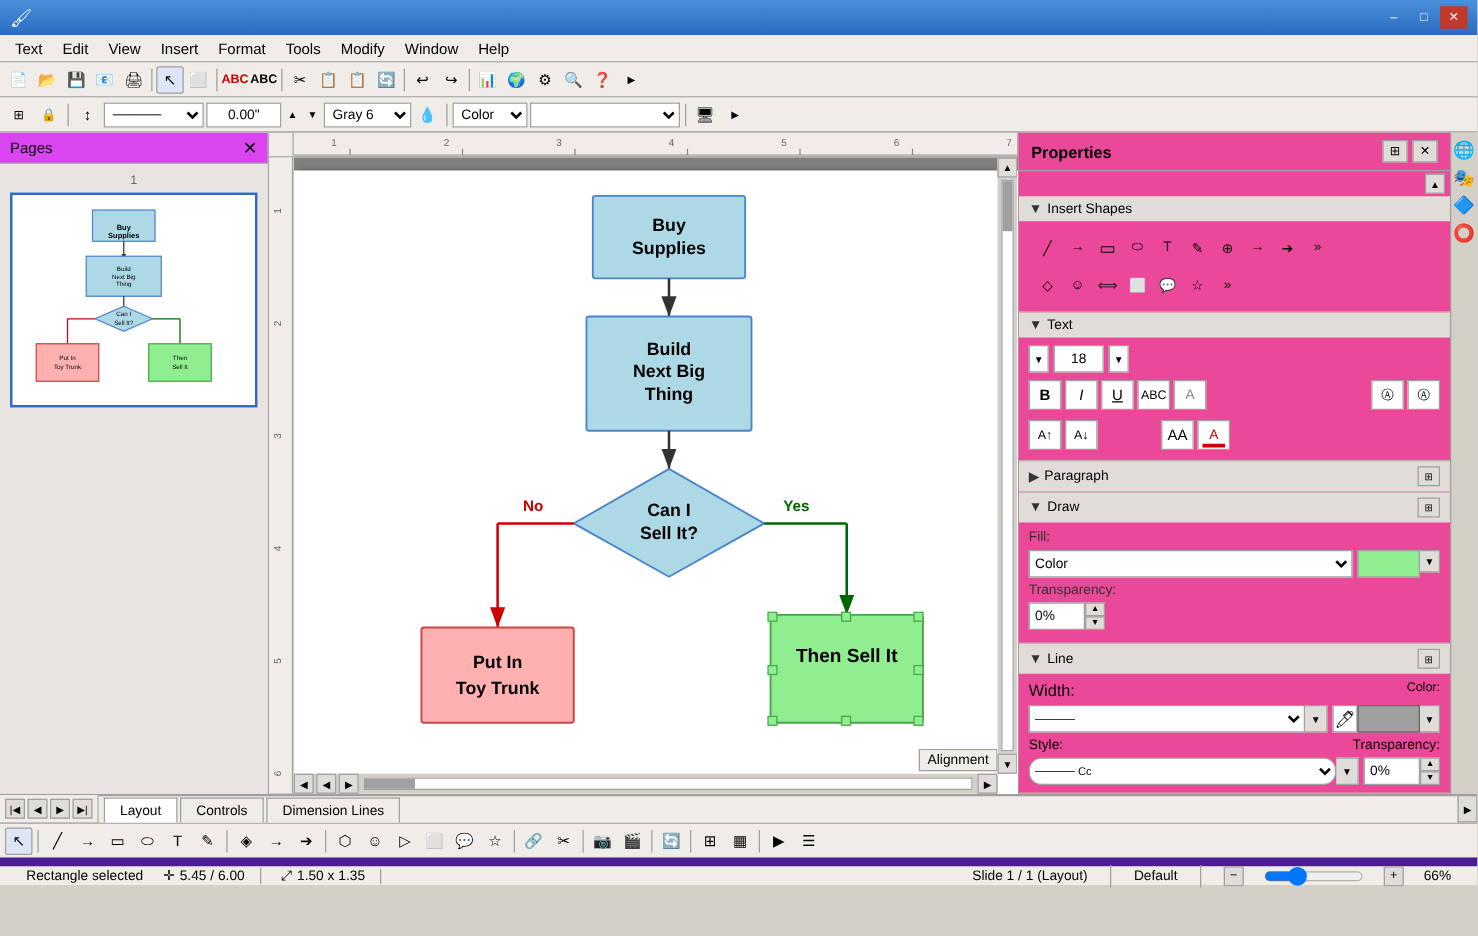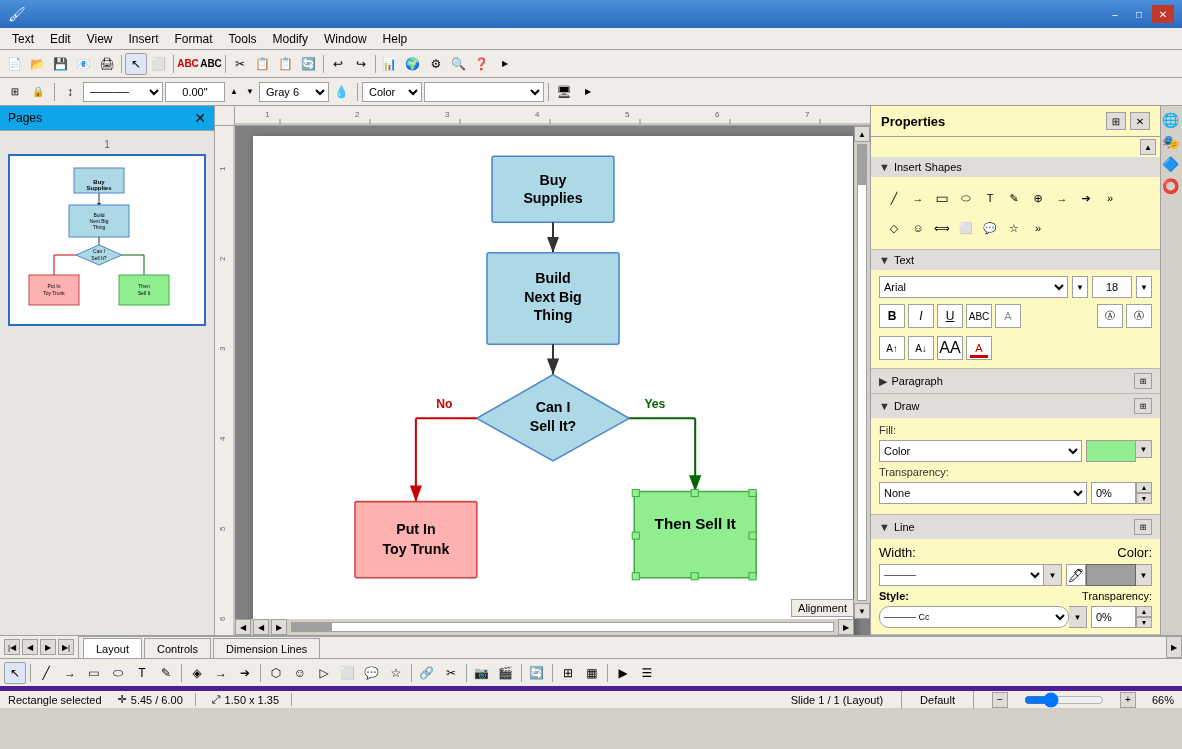--- a/index.html
+++ b/index.html
@@ -18,36 +18,36 @@
 
     
     .toolbar { background: #f0ede8; height: 28px; display: flex; align-items: center; padding: 2px 4px; border-bottom: 1px solid #a0a0a0; gap: 2px; flex-wrap: nowrap; }
     .tb-btn { width: 22px; height: 22px; border: 1px solid transparent; background: transparent; cursor: pointer; display: flex; align-items: center; justify-content: center; font-size: 12px; border-radius: 2px; }
     .tb-sep { width: 1px; height: 18px; background: #a0a0a0; margin: 0 2px; }
     .tb-select { height: 20px; border: 1px solid #a0a0a0; background: white; font-size: 11px; padding: 0 2px; cursor: pointer; }
     .tb-input { height: 20px; width: 55px; border: 1px solid #a0a0a0; background: white; font-size: 11px; padding: 0 2px; text-align: center; }
 
     
     #pages-panel { width: 215px; background: #f0ede8; border-right: 1px solid #a0a0a0; display: flex; flex-direction: column; }
-    #pages-header { background: #0ea5e9; padding: 4px 8px; display: flex; justify-content: space-between; align-items: center; font-size: 12px; border-bottom: 1px solid #a0a0a0; }
+    #pages-header { background: #d946ef; padding: 4px 8px; display: flex; justify-content: space-between; align-items: center; font-size: 12px; border-bottom: 1px solid #a0a0a0; }
     #pages-content { flex: 1; padding: 8px; overflow: auto; background: #e8e5e0; }
     .page-thumb { background: white; border: 2px solid #316ac5; padding: 4px; cursor: pointer; }
     .page-thumb-inner { width: 170px; height: 160px; background: white; position: relative; overflow: hidden; }
     .page-num { font-size: 10px; color: #666; text-align: center; margin-bottom: 4px; }
 
     
     #canvas-area { flex: 1; background: #808080; position: relative; overflow: hidden; }
     #ruler-h { height: 20px; background: #f0ede8; border-bottom: 1px solid #a0a0a0; position: absolute; top: 0; left: 20px; right: 0; display: flex; align-items: flex-end; overflow: hidden; }
     #ruler-v { width: 20px; background: #f0ede8; border-right: 1px solid #a0a0a0; position: absolute; top: 20px; left: 0; bottom: 0; }
     #ruler-corner { width: 20px; height: 20px; background: #f0ede8; border-right: 1px solid #a0a0a0; border-bottom: 1px solid #a0a0a0; position: absolute; top: 0; left: 0; }
     #canvas { position: absolute; top: 20px; left: 20px; right: 0; bottom: 0; overflow: auto; }
     #canvas-inner { width: 600px; height: 650px; background: white; margin: 10px auto; position: relative; box-shadow: 2px 2px 8px rgba(0,0,0,0.4); }
 
     
-    #props-panel { width: 290px; background: #fef9c3; border-left: 1px solid #a0a0a0; overflow-y: auto; }
+    #props-panel { width: 346px; background: #ec4899; border-left: 1px solid #a0a0a0; overflow-y: auto; }
     #props-header { padding: 6px 10px; font-size: 13px; font-weight: bold; border-bottom: 1px solid #a0a0a0; display: flex; justify-content: space-between; align-items: center; }
     .props-section { border-bottom: 1px solid #c0b8b0; }
     .props-section-header { padding: 4px 8px; background: #e0dcd8; font-size: 11px; display: flex; align-items: center; gap: 4px; cursor: pointer; }
     .props-section-content { padding: 6px 8px; }
     .props-row { display: flex; gap: 4px; margin-bottom: 4px; align-items: center; }
     .props-label { font-size: 11px; color: #333; min-width: 80px; }
     .props-select { height: 22px; border: 1px solid #a0a0a0; background: white; font-size: 11px; flex: 1; }
     .props-input { height: 22px; border: 1px solid #a0a0a0; background: white; font-size: 11px; width: 60px; padding: 0 4px; }
     .shape-tools { display: flex; flex-wrap: wrap; gap: 2px; padding: 4px; }
     .shape-tool-btn { width: 22px; height: 22px; border: 1px solid transparent; background: transparent; cursor: pointer; display: flex; align-items: center; justify-content: center; font-size: 11px; }
@@ -58,21 +58,21 @@
 
     
     #bottom-tabs { height: 22px; background: #f0ede8; border-top: 1px solid #a0a0a0; display: flex; align-items: flex-end; padding-left: 4px; }
     .tab { padding: 2px 12px; border: 1px solid #a0a0a0; border-bottom: none; background: #f0ede8; cursor: pointer; font-size: 11px; margin-right: 2px; height: 20px; display: flex; align-items: center; }
     .tab.active { background: white; }
 
     
     #draw-toolbar { height: 28px; background: #f0ede8; border-top: 1px solid #a0a0a0; display: flex; align-items: center; padding: 0 4px; gap: 2px; }
 
     
-    #statusbar { height: 22px; background: #f0ede8; border-top: 5px solid #4c1d95; display: flex; align-items: center; padding: 0 8px; gap: 16px; font-size: 11px; }
+    #statusbar { height: 22px; background: #f0ede8; border-top: 7px solid #4c1d95; display: flex; align-items: center; padding: 0 21px; gap: 16px; font-size: 11px; }
     .status-section { display: flex; align-items: center; gap: 4px; border-right: 1px solid #a0a0a0; padding-right: 12px; }
 
     
     #flowchart-svg { position: absolute; top: 0; left: 0; width: 100%; height: 100%; }
 
     
     .color-swatch { width: 40px; height: 18px; border: 1px solid #a0a0a0; display: inline-block; vertical-align: middle; }
     .color-dropdown { width: 16px; height: 18px; border: 1px solid #a0a0a0; border-left: none; background: white; cursor: pointer; display: inline-flex; align-items: center; justify-content: center; font-size: 8px; }
 
     
@@ -380,41 +380,38 @@
       </div>
     </div>
 
     <div class="props-section">
       <div class="props-section-header">
         <span style="color:#333;">▼</span>
         <span>Text</span>
       </div>
       <div class="props-section-content">
         <div class="props-row">
-          <select class="props-select" style="flex:1;">
-            <option>Arial</option>
-          </select>
           <button style="width:16px; height:22px; border:1px solid #a0a0a0; background:white; cursor:pointer; font-size:8px;">▼</button>
           <input type="text" class="props-input" value="18" style="width: 40px; text-align: center;">
           <button style="width:16px; height:22px; border:1px solid #a0a0a0; background:white; cursor:pointer; font-size:8px;">▼</button>
         </div>
         <div class="text-tools">
           <button class="text-btn bold">B</button>
           <button class="text-btn italic">I</button>
           <button class="text-btn" style="text-decoration:underline;">U</button>
           <button class="text-btn" style="font-size:10px;">ABC</button>
           <button class="text-btn" style="font-size:11px; color:#888;">A</button>
           <div style="flex:1;"></div>
           <button class="text-btn" style="font-size:10px;">Ⓐ</button>
           <button class="text-btn" style="font-size:10px;">Ⓐ</button>
         </div>
         <div class="text-tools" style="margin-top:4px;">
           <button class="text-btn" style="font-size:10px;">A↑</button>
           <button class="text-btn" style="font-size:10px;">A↓</button>
-          <button class="text-btn" style="font-size:16px;">AA</button>
+          <button class="text-btn" style="font-size:12px;margin-left:48px;">AA</button>
           <button class="text-btn" style="position:relative; font-size:11px; color:#c00;">A<span style="position:absolute; bottom:1px; left:3px; right:3px; height:3px; background:#c00;"></span></button>
         </div>
       </div>
     </div>
 
     <div class="props-section">
       <div class="props-section-header">
         <span style="color:#333;">▶</span>
         <span>Paragraph</span>
         <div style="flex:1;"></div>
@@ -439,23 +436,20 @@
           </select>
           <div style="display:flex;">
             <div class="color-swatch" style="background:#90ee90; width:50px; height:22px; border:1px solid #a0a0a0;"></div>
             <button class="color-dropdown" style="background:#e0dcd8;">▼</button>
           </div>
         </div>
         <div class="props-row">
           <span class="props-label">Transparency:</span>
         </div>
         <div class="props-row">
-          <select class="props-select">
-            <option>None</option>
-          </select>
           <div style="display:flex; align-items:center;">
             <input type="text" class="props-input" value="0%" style="width: 45px;">
             <div style="display:flex; flex-direction:column;">
               <button style="width:16px; height:11px; border:1px solid #a0a0a0; background:#e0dcd8; cursor:pointer; font-size:7px;">▲</button>
               <button style="width:16px; height:11px; border:1px solid #a0a0a0; background:#e0dcd8; cursor:pointer; font-size:7px;">▼</button>
             </div>
           </div>
         </div>
       </div>
     </div>
@@ -463,37 +457,37 @@
     <div class="props-section">
       <div class="props-section-header">
         <span style="color:#333;">▼</span>
         <span>Line</span>
         <div style="flex:1;"></div>
         <button style="width:18px; height:16px; border:1px solid #a0a0a0; background:#e0dcd8; cursor:pointer; font-size:8px;">⊞</button>
       </div>
       <div class="props-section-content">
         <div style="display:flex; justify-content:space-between; margin-bottom:4px;">
           <span style="font-size:13px;">Width:</span>
-          <span style="font-size:13px; margin-left:60px;">Color:</span>
+          <span style="font-size:10px; margin-left:60px;">Color:</span>
         </div>
         <div style="display:flex; gap:4px; margin-bottom:4px;">
           <div style="flex:1; display:flex;">
             <select class="props-select" style="flex:1; font-size:9px;">
               <option>─────</option>
             </select>
             <button style="width:18px; height:22px; border:1px solid #a0a0a0; border-left:none; background:#e0dcd8; cursor:pointer; font-size:8px;">▼</button>
           </div>
           <div style="display:flex;">
             <button style="width:20px; height:22px; border:1px solid #a0a0a0; background:white; cursor:pointer; display:flex; align-items:center; justify-content:center;">🖊</button>
             <div style="width:50px; height:22px; background:#a0a0a0; border:1px solid #666;"></div>
             <button style="width:16px; height:22px; border:1px solid #a0a0a0; border-left:none; background:#e0dcd8; cursor:pointer; font-size:8px;">▼</button>
           </div>
         </div>
         <div style="display:flex; justify-content:space-between; margin-bottom:4px;">
-          <span style="font-size:11px;font-weight:bold;">Style:</span>
+          <span style="font-size:11px;">Style:</span>
           <span style="font-size:11px; margin-left:40px;">Transparency:</span>
         </div>
         <div style="display:flex; gap:4px;">
           <div style="flex:1; display:flex;">
             <select class="props-select" style="flex:1; font-size:9px;border-radius:10px;">
               <option>───── Cc</option>
             </select>
             <button style="width:18px; height:22px; border:1px solid #a0a0a0; border-left:none; background:#e0dcd8; cursor:pointer; font-size:8px;">▼</button>
           </div>
           <div style="display:flex;">

